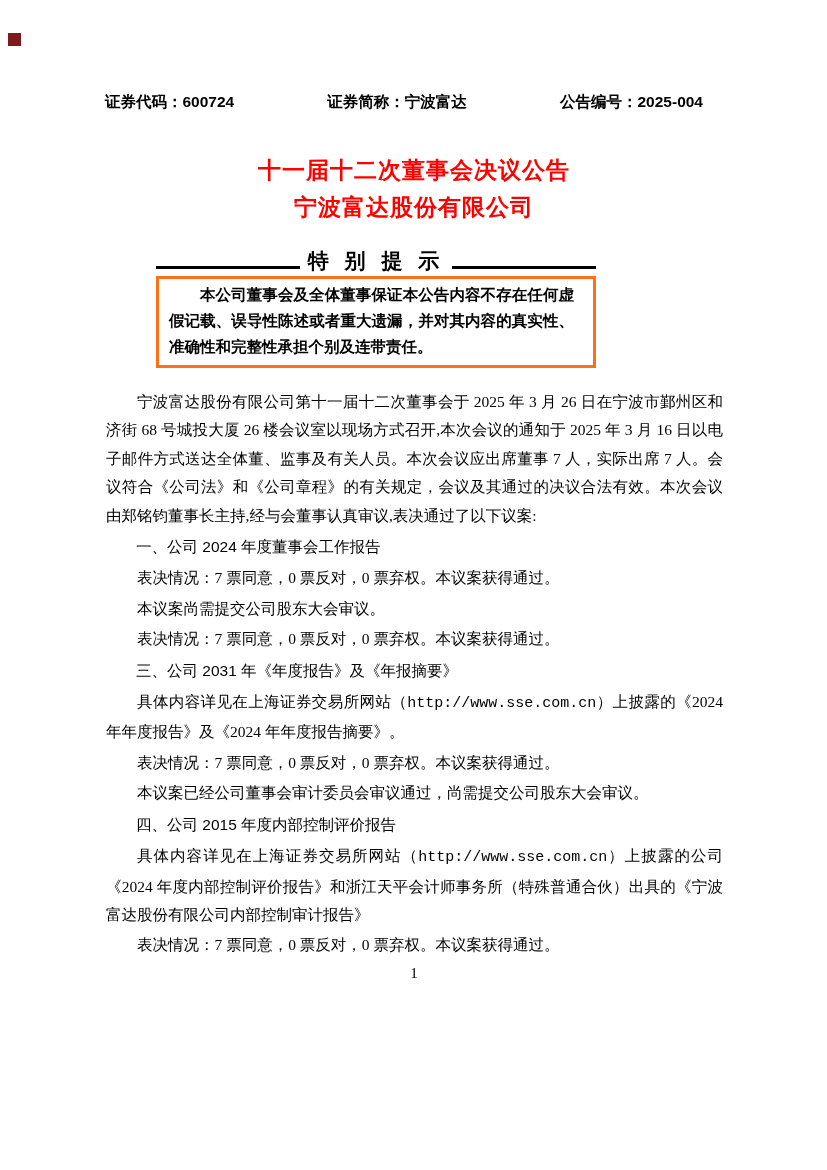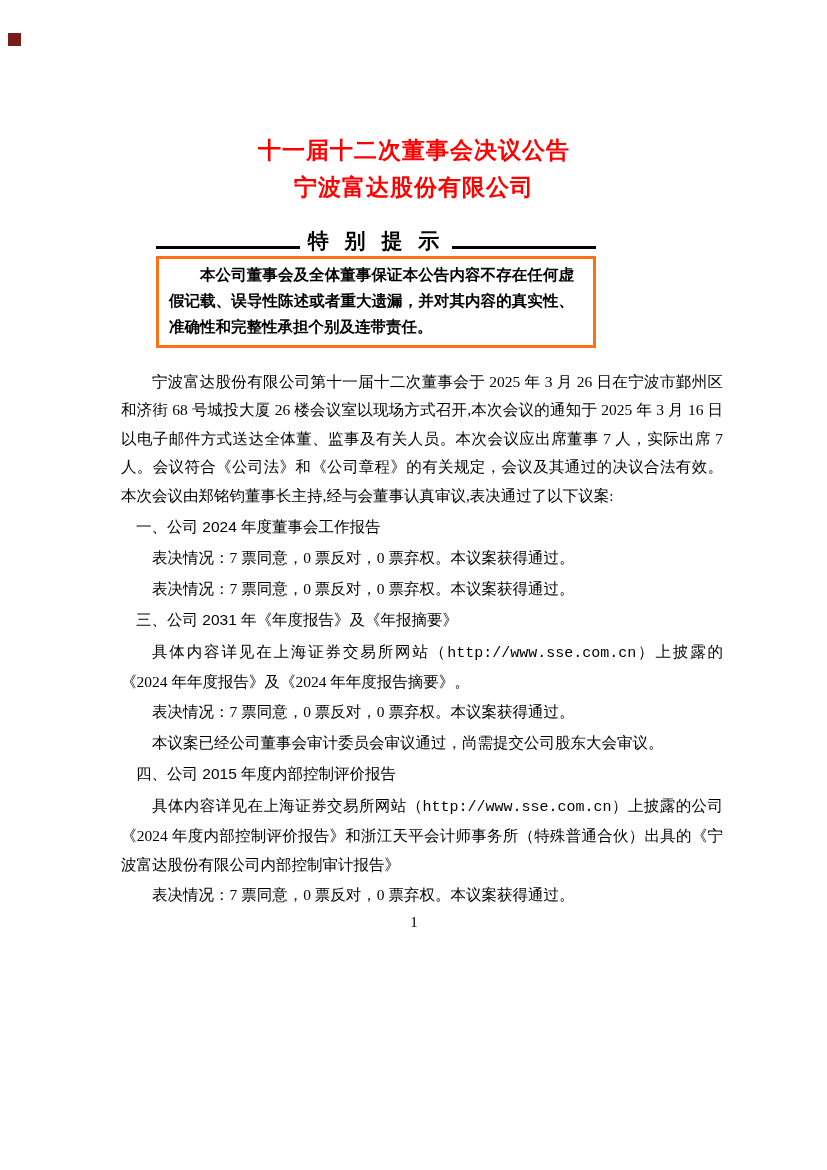--- a/index.html
+++ b/index.html
@@ -78,21 +78,21 @@
     margin: 0;
     font-family: "Liberation Sans", "DejaVu Sans", sans-serif;
     font-weight: bold;
     font-size: 15.5px;
     line-height: 26px;
     text-align: justify;
     text-indent: 2em;
   }
   .body-text { margin-top: 20px; font-size: 15.5px; }
   .body-text p {
-    margin: 0 0 2px 16px;
+    margin: 0 0 2px 1px;
     line-height: 28.4px;
     text-align: justify;
     text-indent: 2em;
   }
   .sec-heading {
     font-family: "Liberation Sans", "DejaVu Sans", sans-serif;
     font-weight: normal;
     margin: 3px 0 3px 0 !important;
   }
   .mono {
@@ -108,20 +108,25 @@
 </style>
 </head>
 <body>
 
 <div class="page">
 
   <div class="corner-mark"></div>
 
   <div class="content">
 
+    <div class="header-row">
+      <span>证券代码：600724</span>
+      <span>证券简称：宁波富达</span>
+      <span>公告编号：2025-004</span>
+    </div>
 
     <div class="doc-title">
       <div>十一届十二次董事会决议公告</div>
       <div>宁波富达股份有限公司</div>
     </div>
 
     <div class="notice-wrap">
       <div class="notice-heading-row">
         <div class="notice-rule"></div>
         <div class="notice-heading">特 别 提 示</div>
@@ -131,20 +136,21 @@
         <p>本公司董事会及全体董事保证本公告内容不存在任何虚假记载、误导性陈述或者重大遗漏，并对其内容的真实性、准确性和完整性承担个别及连带责任。</p>
       </div>
     </div>
 
     <div class="body-text">
 
       <p>宁波富达股份有限公司第十一届十二次董事会于 2025 年 3 月 26 日在宁波市鄞州区和济街 68 号城投大厦 26 楼会议室以现场方式召开,本次会议的通知于 2025 年 3 月 16 日以电子邮件方式送达全体董、监事及有关人员。本次会议应出席董事 7 人，实际出席 7 人。会议符合《公司法》和《公司章程》的有关规定，会议及其通过的决议合法有效。本次会议由郑铭钧董事长主持,经与会董事认真审议,表决通过了以下议案:</p>
 
       <p class="sec-heading">一、公司 2024 年度董事会工作报告</p>
       <p>表决情况：7 票同意，0 票反对，0 票弃权。本议案获得通过。</p>
+      <p>本议案尚需提交公司股东大会审议。</p>
 
       <p>表决情况：7 票同意，0 票反对，0 票弃权。本议案获得通过。</p>
 
       <p class="sec-heading">三、公司 2031 年《年度报告》及《年报摘要》</p>
       <p><span>具体内容详见在上海证券交易所网站（</span><span class="mono">http://www.sse.com.cn</span><span>）上披露的《2024 年年度报告》及《2024 年年度报告摘要》。</span></p>
       <p>表决情况：7 票同意，0 票反对，0 票弃权。本议案获得通过。</p>
       <p>本议案已经公司董事会审计委员会审议通过，尚需提交公司股东大会审议。</p>
 
       <p class="sec-heading">四、公司 2015 年度内部控制评价报告</p>
       <p><span>具体内容详见在上海证券交易所网站（</span><span class="mono">http://www.sse.com.cn</span><span>）上披露的公司《2024 年度内部控制评价报告》和浙江天平会计师事务所（特殊普通合伙）出具的《宁波富达股份有限公司内部控制审计报告》</span></p>

